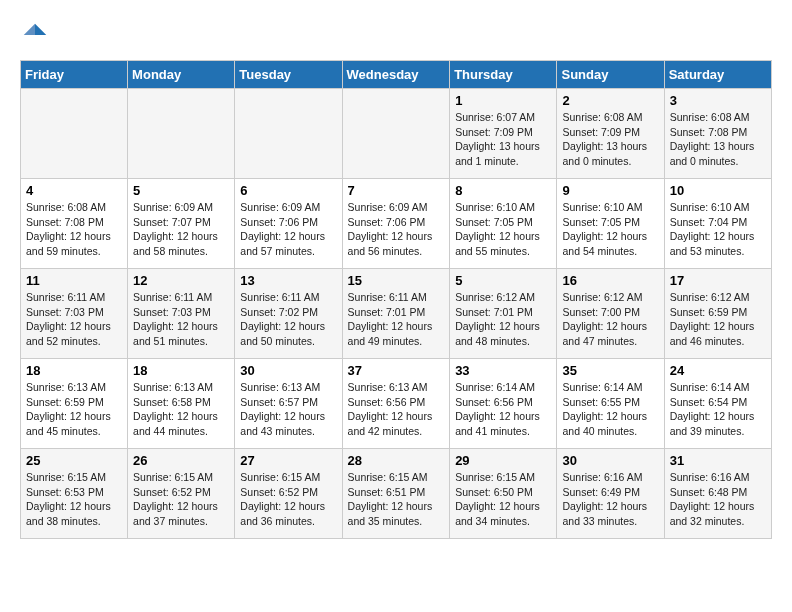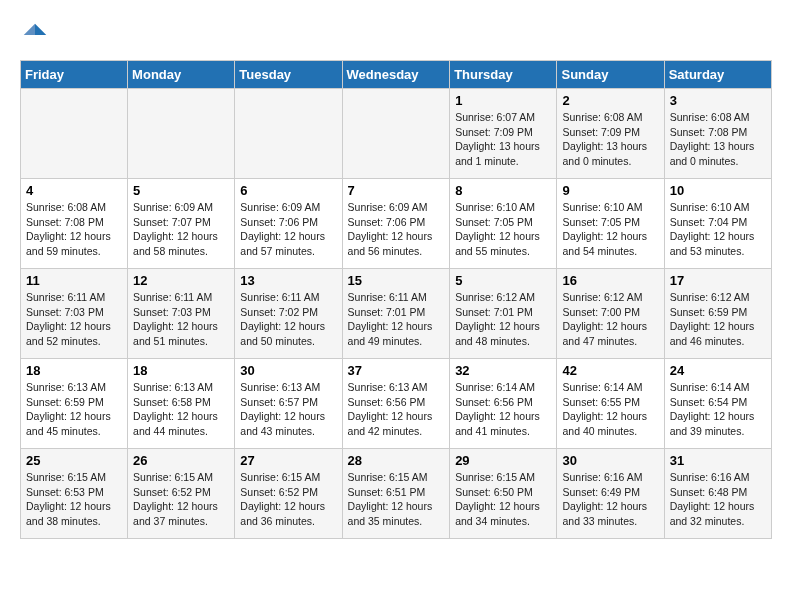--- a/index.html
+++ b/index.html
@@ -271,28 +271,28 @@
 and 43 minutes.</div>
         </td>
         <td>
           <span class="day-number">37</span>
           <div class="day-info" style="white-space: pre-line;">Sunrise: 6:13 AM
 Sunset: 6:56 PM
 Daylight: 12 hours
 and 42 minutes.</div>
         </td>
         <td>
-          <span class="day-number">32</span>
+          <span class="day-number">33</span>
           <div class="day-info" style="white-space: pre-line;">Sunrise: 6:14 AM
 Sunset: 6:56 PM
 Daylight: 12 hours
 and 41 minutes.</div>
         </td>
         <td>
-          <span class="day-number">42</span>
+          <span class="day-number">35</span>
           <div class="day-info" style="white-space: pre-line;">Sunrise: 6:14 AM
 Sunset: 6:55 PM
 Daylight: 12 hours
 and 40 minutes.</div>
         </td>
         <td>
           <span class="day-number">24</span>
           <div class="day-info" style="white-space: pre-line;">Sunrise: 6:14 AM
 Sunset: 6:54 PM
 Daylight: 12 hours

